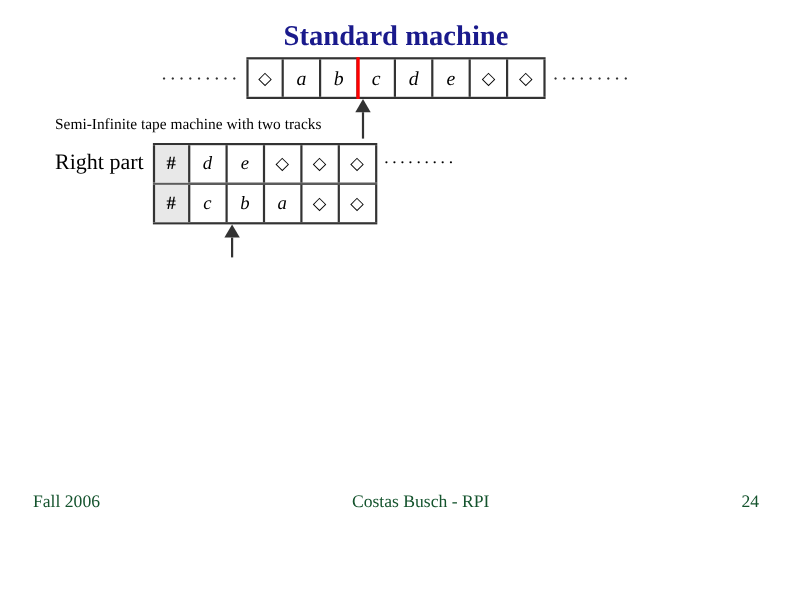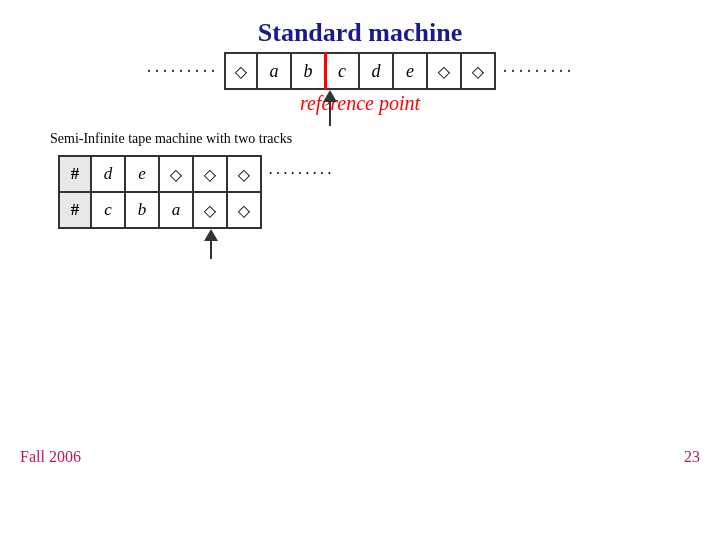--- a/index.html
+++ b/index.html
@@ -184,23 +184,23 @@
     }
 
     
     .footer {
       position: absolute;
       bottom: 10px;
       left: 0;
       right: 0;
       display: flex;
       justify-content: space-between;
-      padding: 0 20px;
+      padding: 0 30px;
       font-size: 16px;
-      color: #be185d;
+      color: #14532d;
       margin-top: 37px;
     }
   </style>
 </head>
 <body>
 
 <div class="page">
 
   <div class="title">Standard machine</div>
 
@@ -247,27 +247,27 @@
   <div style="display:flex; justify-content:center; position:relative;">
 
     <div style="position:relative; width:272px;">
       <div style="position:absolute; left:99px; top:0; display:flex; flex-direction:column; align-items:center;">
         <div class="arrow-up-head"></div>
         <div class="arrow-up-shaft"></div>
       </div>
     </div>
   </div>
 
-  <div class="ref-label">reference point</div>
 
   <div class="semi-title">Semi-Infinite tape machine with two tracks</div>
 
   <div style="display:flex; align-items:flex-start; margin-left:30px; margin-top:2px; position:relative;">
 
     <div class="track-labels">
+      <div class="track-label">Right part</div>
     </div>
 
     <div style="display:flex; flex-direction:column;">
 
       <div style="display:flex; align-items:center;">
         <div class="track-tape">
           <div class="track-cell hash-cell">#</div>
           <div class="track-cell">
               <em>d</em>
             </div>
@@ -313,16 +313,17 @@
   <div style="position:relative; margin-left:30px; height:36px;">
 
     <div style="position:absolute; left:154px; top:0; display:flex; flex-direction:column; align-items:center;">
       <div class="arrow-up-head"></div>
       <div class="arrow-up-shaft" style="height:18px;"></div>
     </div>
   </div>
 
   <div class="footer">
     <span>Fall 2006</span>
-    <span>23</span>
+    <span>Costas Busch - RPI</span>
+    <span>24</span>
   </div>
 
 </div>
 
 </body></html>

